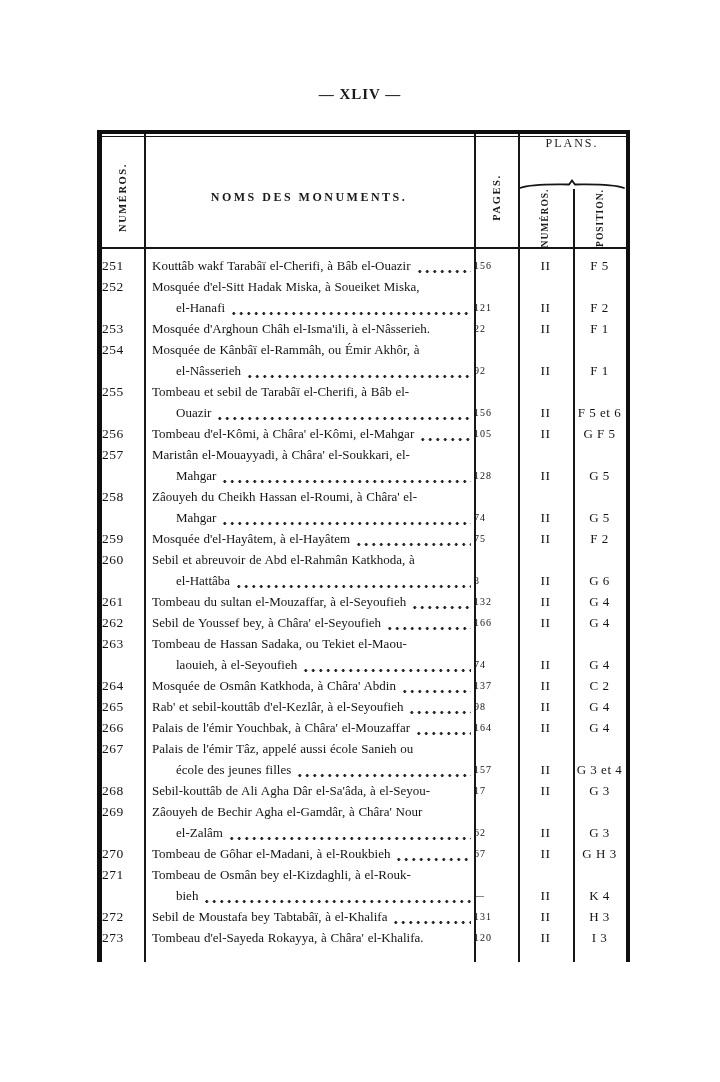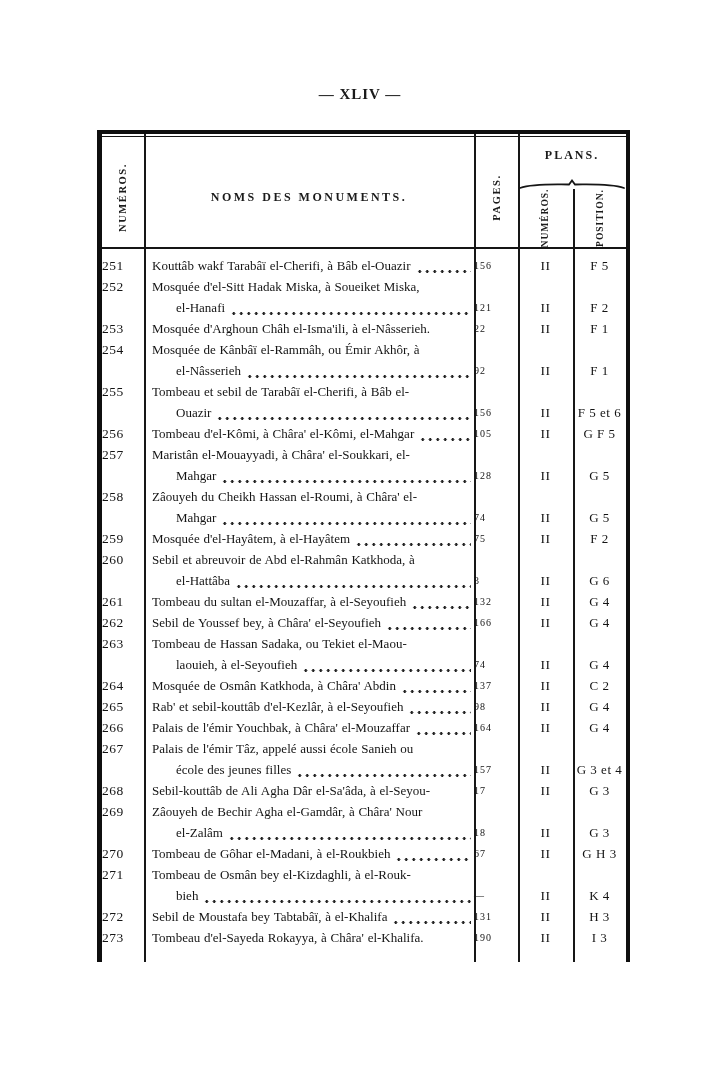--- a/index.html
+++ b/index.html
@@ -29,22 +29,22 @@
     position:relative;height:113px;
     border-bottom:2px solid #151515;
   }
   .vrule{position:absolute;width:1.5px;background:#171717;top:0;bottom:0;}
   .hcell{position:absolute;top:14px;bottom:0;display:flex;align-items:center;justify-content:center;}
   .rot{transform:rotate(-90deg);white-space:nowrap;font-weight:bold;color:#1b1b1b;}
   .rot.big{font-size:10.5px;letter-spacing:1.6px;}
   .rot.small{font-size:9.5px;letter-spacing:1px;}
   .noms-label{font-size:12px;font-weight:bold;letter-spacing:2.5px;color:#1b1b1b;}
   .plans-label{
-    position:absolute;left:416px;width:108px;top:14px;text-align:center;
-    font-size:12px;font-weight:bold;letter-spacing:2px;color:#1b1b1b;
+    position:absolute;left:416px;width:108px;top:2px;text-align:center;
+    font-size:12px;font-weight:normal;letter-spacing:2px;color:#1b1b1b;
   }
   .brace{position:absolute;left:417px;top:44px;width:106px;height:12px;}
   .subcell{position:absolute;top:55px;bottom:0;display:flex;align-items:center;justify-content:center;}
   
   .tbody{position:relative;padding:6px 0 14px 0;}
   .row{
     display:grid;grid-template-columns:42px 330px 44px 55px 53px;
     line-height:21px;font-size:13px;
   }
   .c-num{text-align:left;align-self:start;font-size:13.5px;letter-spacing:0.5px;}
@@ -272,21 +272,21 @@
       <div class="c-page">17</div>
       <div class="c-plan">II</div>
       <div class="c-pos">G 3</div>
     </div>
       <div class="row">
       <div class="c-num">269</div>
       <div class="c-name">
           <div class="name-line"><span>Zâouyeh de Bechir Agha el-Gamdâr, à Châra' Nour</span></div>
           <div class="name-line cont"><span>el-Zalâm</span><span class="leader"></span></div>
         </div>
-      <div class="c-page">18</div>
+      <div class="c-page">62</div>
       <div class="c-plan">II</div>
       <div class="c-pos">G 3</div>
     </div>
       <div class="row">
       <div class="c-num">270</div>
       <div class="c-name">
           <div class="name-line"><span>Tombeau de Gôhar el-Madani, à el-Roukbieh</span><span class="leader"></span></div>
         </div>
       <div class="c-page">67</div>
       <div class="c-plan">II</div>
@@ -309,19 +309,19 @@
         </div>
       <div class="c-page">131</div>
       <div class="c-plan">II</div>
       <div class="c-pos">H 3</div>
     </div>
       <div class="row">
       <div class="c-num">273</div>
       <div class="c-name">
           <div class="name-line"><span>Tombeau d'el-Sayeda Rokayya, à Châra' el-Khalifa.</span></div>
         </div>
-      <div class="c-page">190</div>
+      <div class="c-page">120</div>
       <div class="c-plan">II</div>
       <div class="c-pos">I 3</div>
     </div>
     </div>
 
 </div>
 
 </body></html>

